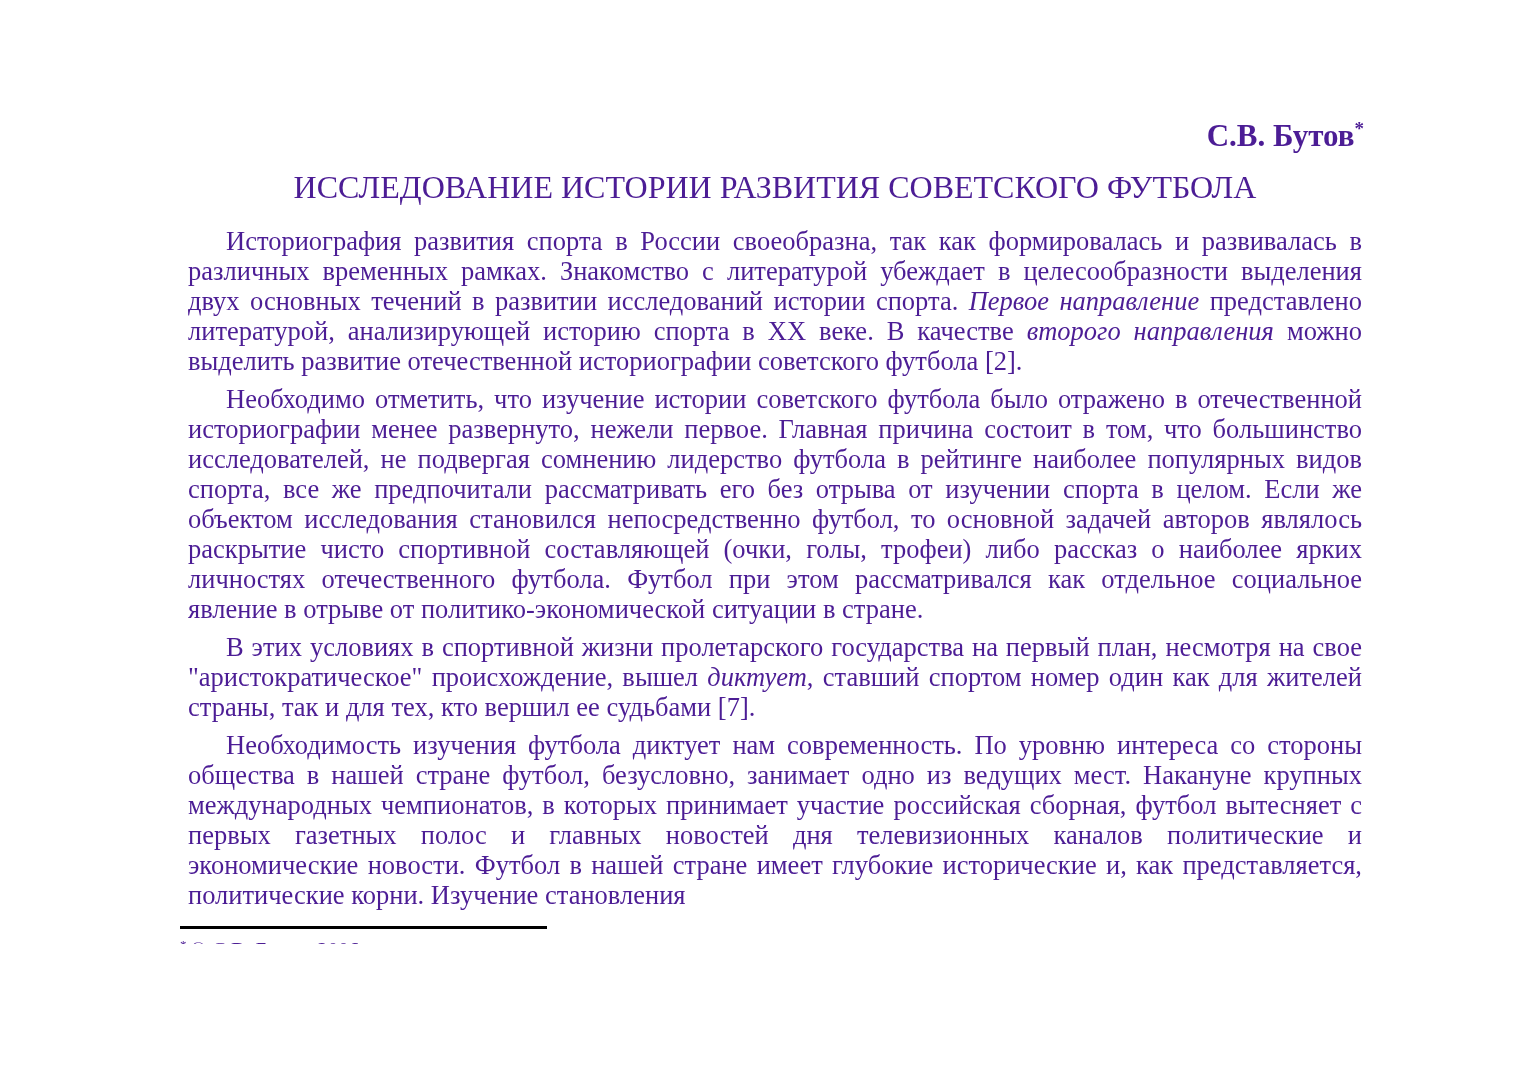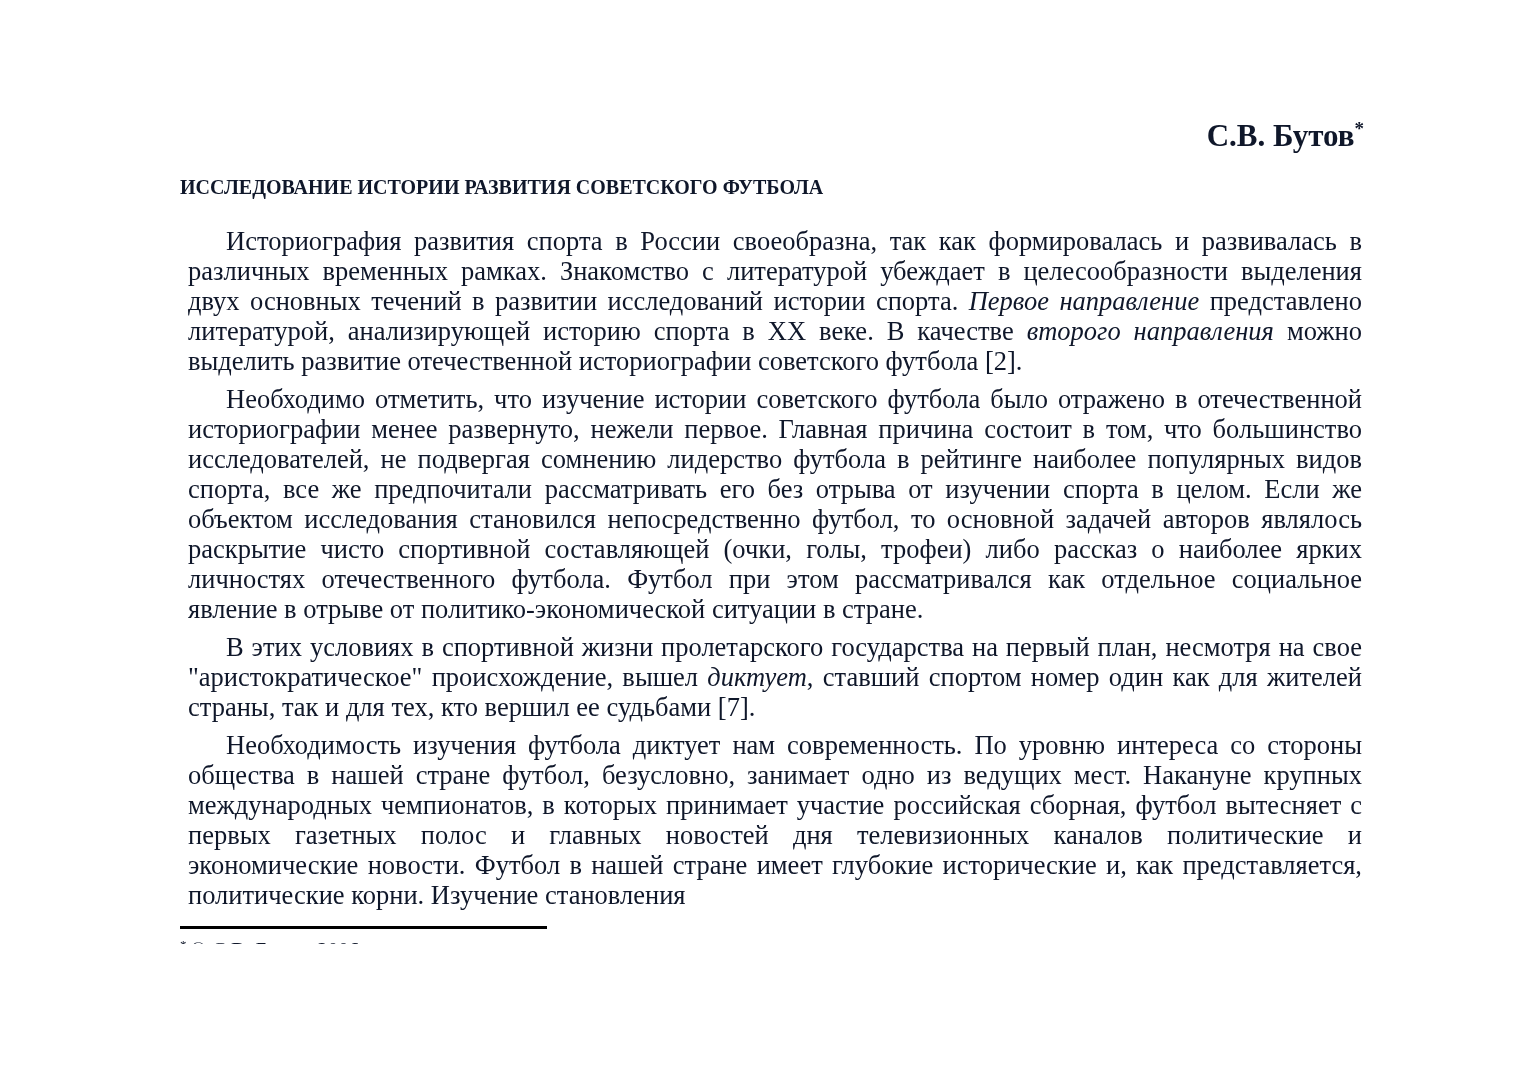--- a/index.html
+++ b/index.html
@@ -5,21 +5,21 @@
   html, body {
     margin: 0;
     padding: 0;
     background: #ffffff;
   }
   .page {
     position: relative;
     width: 1514px;
     height: 944px;
     background: #ffffff;
-    color: #0f172a;
+    color: #4c1d95;
     font-family: "Liberation Serif", "DejaVu Serif", serif;
     overflow: hidden;
   }
   .content {
     position: absolute;
     left: 180px;
     top: 118px;
     width: 1190px;
   }
   .author-line {
@@ -30,22 +30,23 @@
     padding-right: 6px;
   }
   .author-line sup {
     font-size: 19px;
     font-weight: bold;
     vertical-align: super;
     line-height: 0;
   }
   .article-title {
     margin: 16px 0 0 0;
-    font-weight: bold;
-    font-size: 20px;
+    text-align: center;
+    font-weight: normal;
+    font-size: 32px;
     line-height: 34px;
   }
   .article-body {
     margin-top: 22px;
     font-size: 26.5px;
     line-height: 30px;
     text-align: justify;
   }
   .article-body p {
     margin: 8px;

